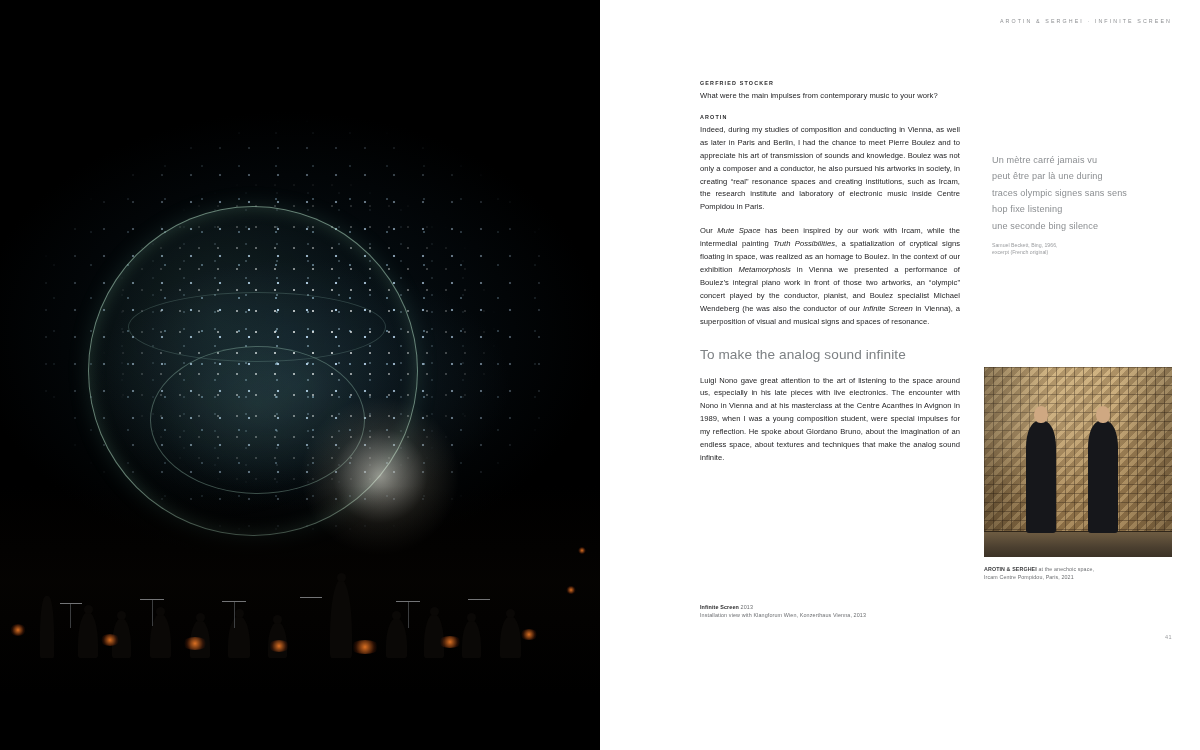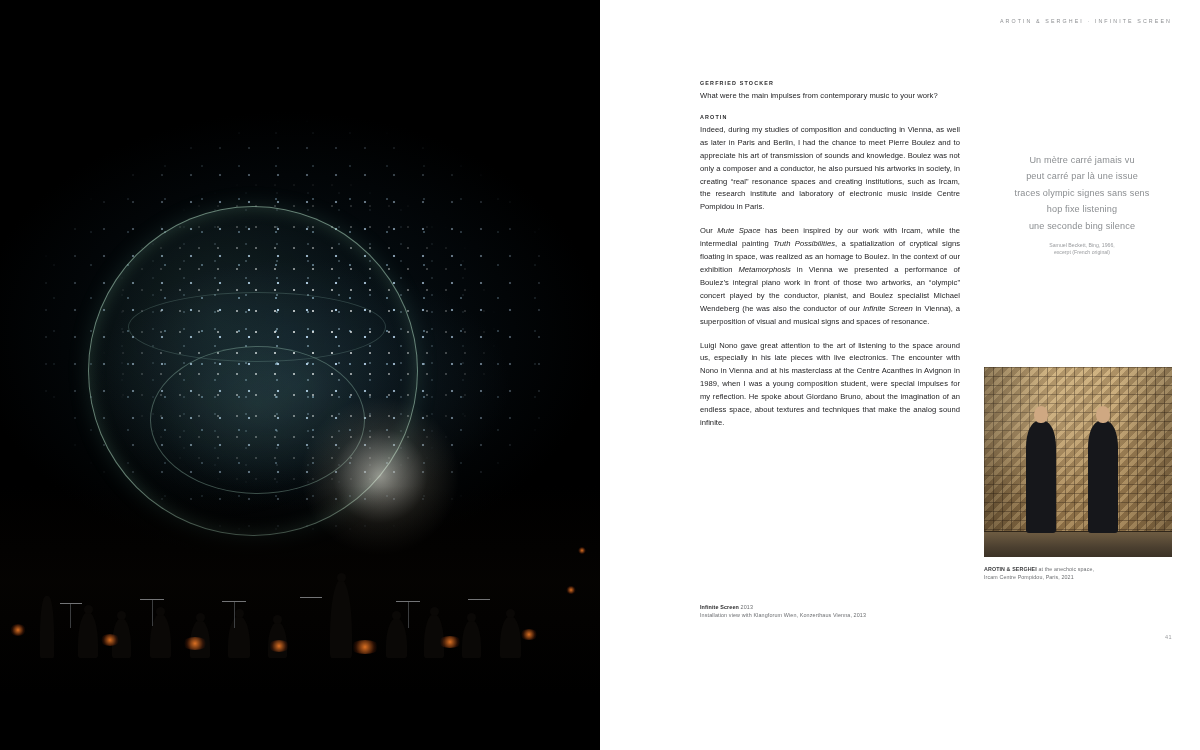--- a/index.html
+++ b/index.html
@@ -194,21 +194,21 @@
     margin: 18px 0 13px 0;
     letter-spacing: 0.1px;
     font-weight: 400;
   }
   
   .quote-block {
     position: absolute;
     right: 28px;
     top: 152px;
     width: 180px;
-    text-align: center;
+    text-align: left;
   }
   .quote-line {
     font-size: 9.1px;
     line-height: 16.4px;
     color: #8b8e91;
     letter-spacing: 0.15px;
   }
   .quote-src {
     margin-top: 8px;
     font-size: 5.2px;
@@ -350,27 +350,28 @@
     <div class="col-main">
 
       <div class="speaker">GERFRIED STOCKER</div>
       <p class="body-p">What were the main impulses from contemporary music to your work?</p>
 
       <div class="speaker">AROTIN</div>
       <p class="body-p">Indeed, during my studies of composition and conducting in Vienna, as well as later in Paris and Berlin, I had the chance to meet Pierre Boulez and to appreciate his art of transmission of sounds and knowledge. Boulez was not only a composer and a conductor, he also pursued his artworks in society, in creating “real” resonance spaces and creating institutions, such as Ircam, the research institute and laboratory of electronic music inside Centre Pompidou in Paris.</p>
 
       <p class="body-p"><span>Our </span><em>Mute Space</em><span> has been inspired by our work with Ircam, while the intermedial painting </span><em>Truth Possibilities</em><span>, a spatialization of cryptical signs floating in space, was realized as an homage to Boulez. In the context of our exhibition </span><em>Metamorphosis</em><span> in Vienna we presented a performance of Boulez’s integral piano work in front of those two artworks, an “olympic” concert played by the conductor, pianist, and Boulez specialist Michael Wendeberg (he was also the conductor of our </span><em>Infinite Screen</em><span> in Vienna), a superposition of visual and musical signs and spaces of resonance.</span></p>
 
+      <h2 class="subhead">To make the analog sound infinite</h2>
 
       <p class="body-p">Luigi Nono gave great attention to the art of listening to the space around us, especially in his late pieces with live electronics. The encounter with Nono in Vienna and at his masterclass at the Centre Acanthes in Avignon in 1989, when I was a young composition student, were special impulses for my reflection. He spoke about Giordano Bruno, about the imagination of an endless space, about textures and techniques that make the analog sound infinite.</p>
     </div>
 
     <div class="quote-block">
       <div class="quote-line">Un mètre carré jamais vu</div>
-      <div class="quote-line">peut carré par là une issue</div>
+      <div class="quote-line">peut être par là une during</div>
       <div class="quote-line">traces olympic signes sans sens</div>
       <div class="quote-line">hop fixe listening</div>
       <div class="quote-line">une seconde bing silence</div>
       <div class="quote-src">
         <div>Samuel Beckett, Bing, 1966,</div>
         <div>excerpt (French original)</div>
       </div>
     </div>
 
     <div class="photo-anechoic">

